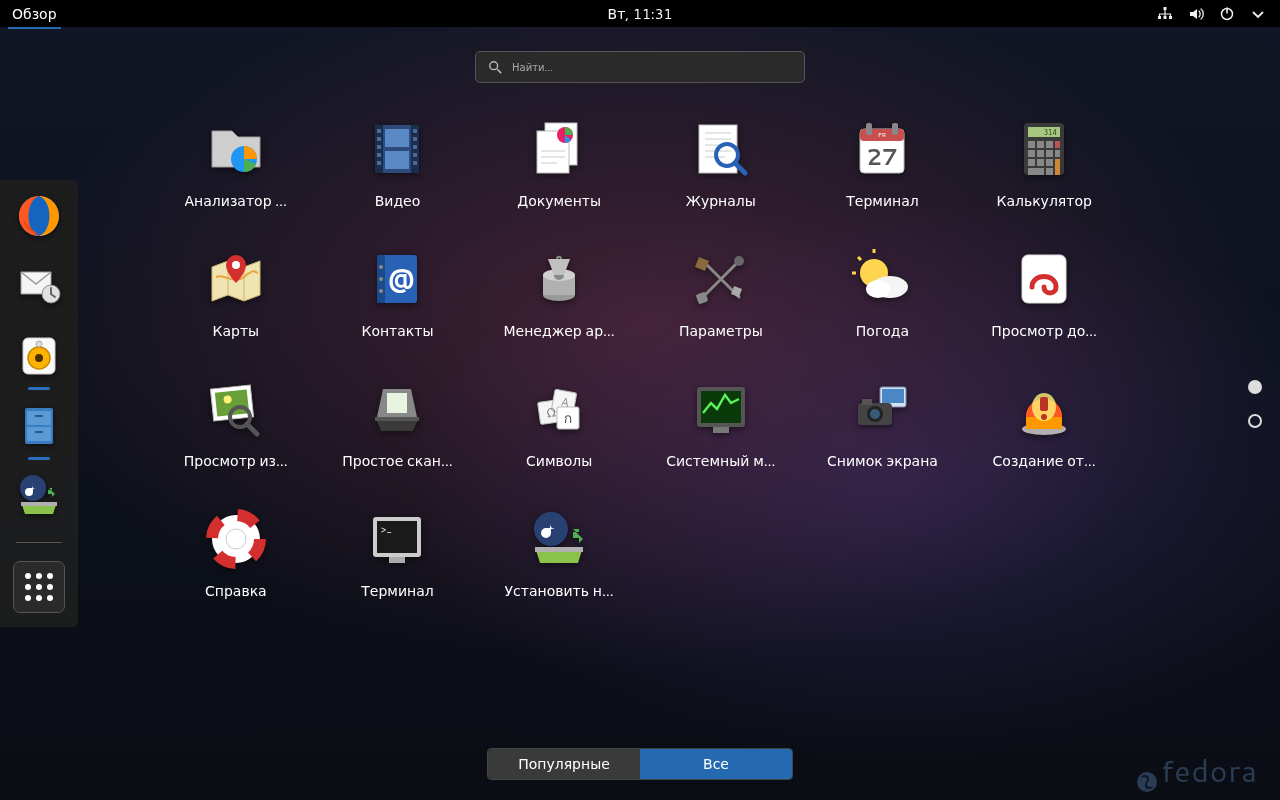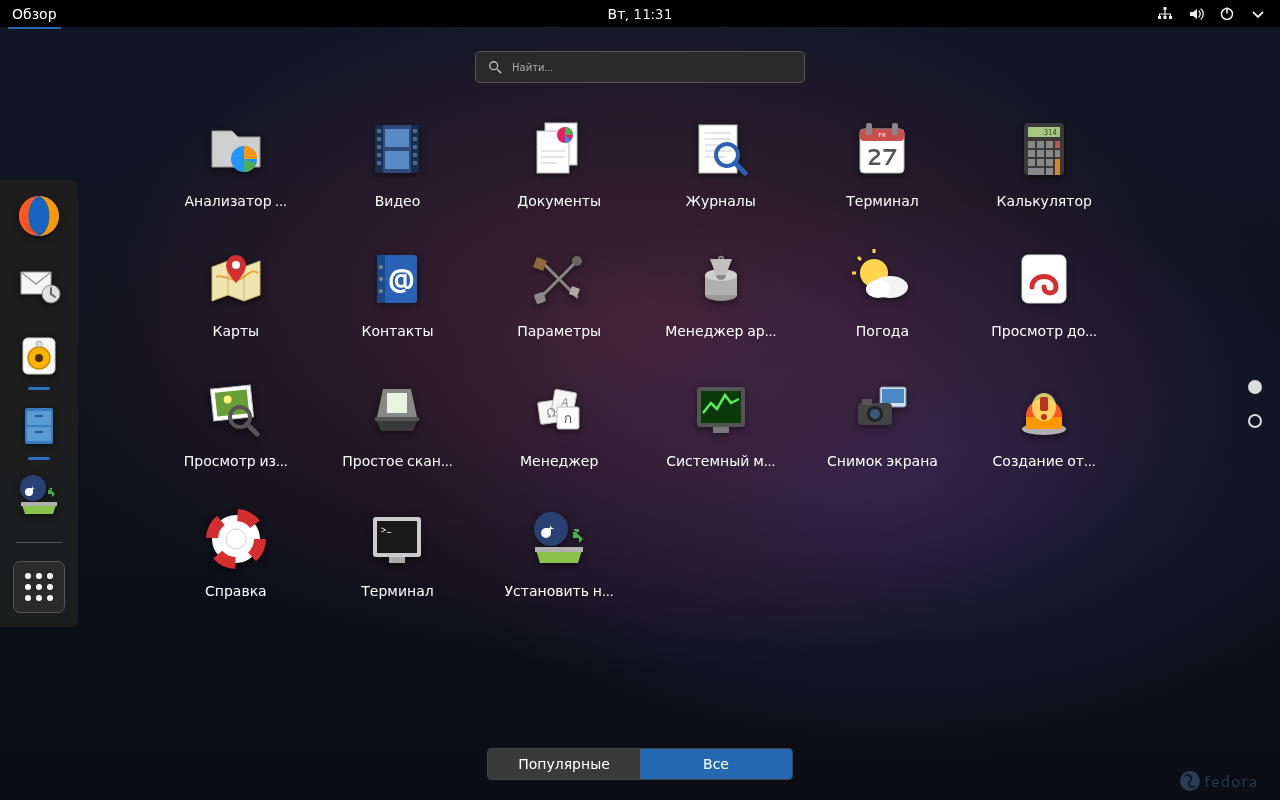--- a/index.html
+++ b/index.html
@@ -76,21 +76,21 @@
 
 
 .tabs {
   position:absolute; left:50%; bottom:20px; transform:translateX(-50%);
   display:flex; border-radius:4px; overflow:hidden; border:1px solid #444;
 }
 .tab{ width:152px; height:30px; background:#3a3a3a; display:flex; align-items:center; justify-content:center; font-size:14px;}
 .tab.active{ background:#256ab1; }
 
 
-.fedora-logo { position:absolute; right:22px; bottom:8px; color:#2b3d55; font-size:16px; letter-spacing:1px; font-family: "Montserrat", sans-serif; display:flex; gap:4px; align-items:center;}
+.fedora-logo { position:absolute; right:22px; bottom:8px; color:#2b3d55; font-size:30px; letter-spacing:1px; font-family: "Montserrat", sans-serif; display:flex; gap:4px; align-items:flex-end;}
 .fedora-logo .f{width:20px;height:20px;border-radius:50%;background:#2b3d55;position:relative;}
 .fedora-logo .f::before{content:"";position:absolute;top:3px;left:4px;width:6px;height:6px;border:2px solid #101625;border-radius:50%;border-bottom:none;border-left:none;}
 .fedora-logo .f::after{content:"";position:absolute;bottom:3px;right:4px;width:6px;height:6px;border:2px solid #101625;border-radius:50%;border-top:none;border-right:none;}
 
 
 svg{display:block}
 
 
 .firefox{width:48px;height:48px}
 .evolution{width:48px;height:48px}
@@ -357,44 +357,44 @@
           <circle cx="16" cy="44" r="2" fill="#888"></circle>
           <text x="36" y="40" font-size="26" font-weight="700" fill="#fff" text-anchor="middle">@</text>
         </svg>
     </div>
     <span class="app-label">Контакты</span>
   </div>
 
   <div class="app">
     <div class="ic shadow">
       <svg viewBox="0 0 64 64">
+          <ellipse cx="32" cy="48" rx="16" ry="6" fill="#999"></ellipse>
+          <rect x="16" y="28" width="32" height="20" fill="#b0b0b0"></rect>
+          <ellipse cx="32" cy="28" rx="16" ry="6" fill="#d0d0d0"></ellipse>
+          <circle cx="32" cy="28" r="5" fill="#888"></circle>
+          <path d="M27 28h10l6-16h-22z" fill="#c0c0c0"></path>
+          <path d="M30 12c0-3 4-3 4 0" stroke="#888" stroke-width="2" fill="none"></path>
+        </svg>
+    </div>
+    <span class="app-label">Менеджер ар…</span>
+  </div>
+
+  <div class="app">
+    <div class="ic shadow">
+      <svg viewBox="0 0 64 64">
           <g stroke="#888" stroke-width="3" stroke-linecap="round">
             <path d="M14 14l36 36M50 14l-36 36"></path>
           </g>
           <path d="M10 10l10 4-4 10-10-4z" fill="#8a6a3a"></path>
           <circle cx="50" cy="14" r="5" fill="#666"></circle>
           <path d="M50 50l-8-3 3-8 8 3z" fill="#aaa"></path>
           <rect x="8" y="46" width="10" height="10" rx="2" fill="#888" transform="rotate(-20 13 51)"></rect>
         </svg>
     </div>
     <span class="app-label">Параметры</span>
-  </div>
-
-  <div class="app">
-    <div class="ic shadow">
-      <svg viewBox="0 0 64 64">
-          <ellipse cx="32" cy="48" rx="16" ry="6" fill="#999"></ellipse>
-          <rect x="16" y="28" width="32" height="20" fill="#b0b0b0"></rect>
-          <ellipse cx="32" cy="28" rx="16" ry="6" fill="#d0d0d0"></ellipse>
-          <circle cx="32" cy="28" r="5" fill="#888"></circle>
-          <path d="M27 28h10l6-16h-22z" fill="#c0c0c0"></path>
-          <path d="M30 12c0-3 4-3 4 0" stroke="#888" stroke-width="2" fill="none"></path>
-        </svg>
-    </div>
-    <span class="app-label">Менеджер ар…</span>
   </div>
 
   <div class="app">
     <div class="ic shadow">
       <svg viewBox="0 0 64 64">
           <circle cx="24" cy="26" r="14" fill="#ffd54f"></circle>
           <g stroke="#ffd54f" stroke-width="3">
             <line x1="24" y1="6" x2="24" y2="2"></line>
             <line x1="6" y1="26" x2="2" y2="26"></line>
             <line x1="11" y1="13" x2="8" y2="10"></line>
@@ -445,21 +445,21 @@
     <div class="ic shadow">
       <svg viewBox="0 0 64 64">
           <rect x="12" y="24" width="22" height="22" rx="2" fill="#f5f5f5" stroke="#bbb" transform="rotate(-8 23 35)"></rect>
           <rect x="26" y="14" width="22" height="22" rx="2" fill="#f5f5f5" stroke="#bbb" transform="rotate(10 37 25)"></rect>
           <rect x="30" y="30" width="22" height="22" rx="2" fill="#fff" stroke="#bbb"></rect>
           <text x="41" y="46" font-size="14" fill="#555" text-anchor="middle">ก</text>
           <text x="24" y="40" font-size="12" fill="#888" text-anchor="middle" transform="rotate(-8 23 35)">Ω</text>
           <text x="38" y="29" font-size="12" fill="#888" text-anchor="middle" transform="rotate(10 37 25)">A</text>
         </svg>
     </div>
-    <span class="app-label">Менеджер</span>
+    <span class="app-label">Символы</span>
   </div>
 
   <div class="app">
     <div class="ic shadow">
       <svg viewBox="0 0 64 64">
           <rect x="8" y="10" width="48" height="40" rx="3" fill="#555"></rect>
           <rect x="12" y="14" width="40" height="32" fill="#0a3a0a"></rect>
           <path d="M14 36l8-10 6 6 8-14 6 8 8-4" stroke="#5bf05b" stroke-width="2.5" fill="none"></path>
           <rect x="24" y="50" width="16" height="6" fill="#777"></rect>
         </svg>

